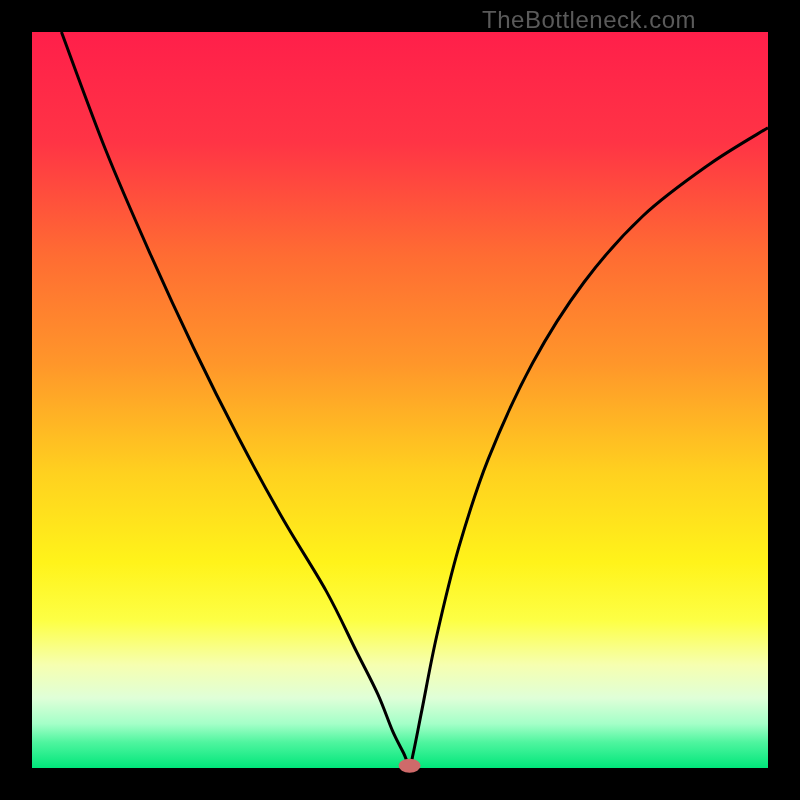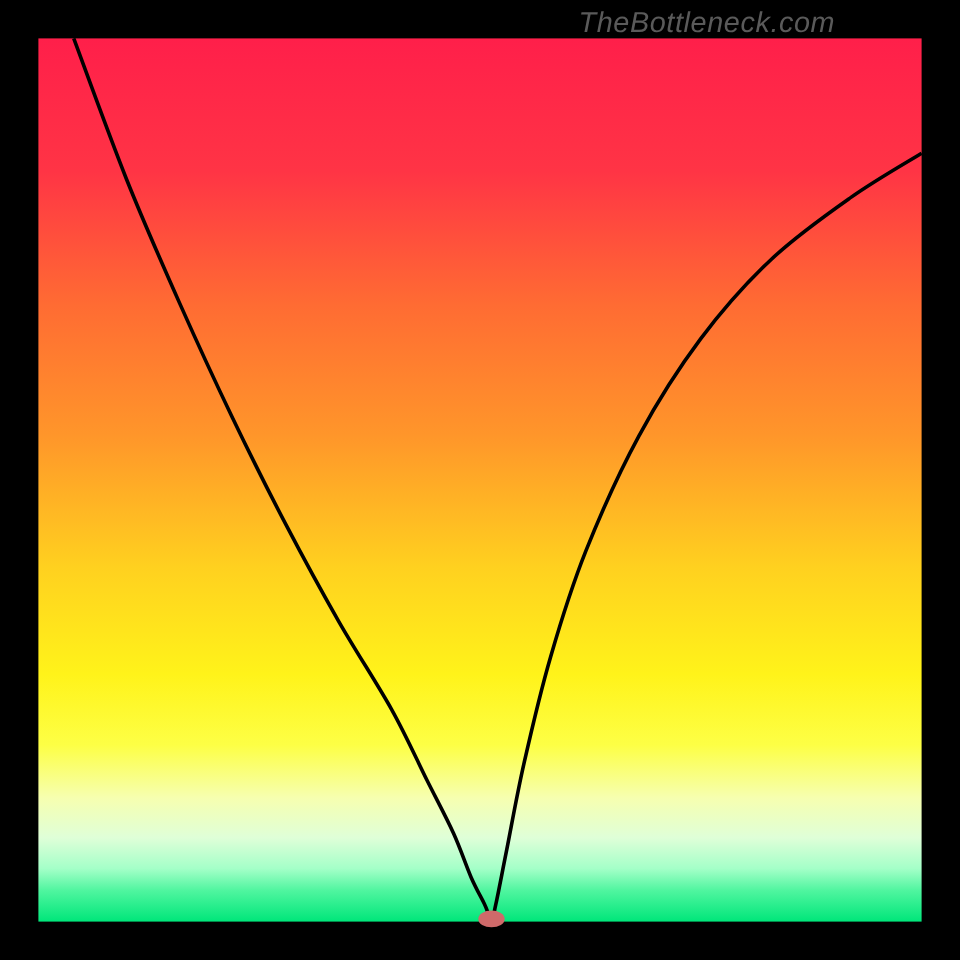--- a/index.html
+++ b/index.html
@@ -8,21 +8,20 @@
     width: 800px;
     height: 800px;
     overflow: hidden;
     background: #000;
   }
   .stage {
     position: relative;
     width: 708px;
     height: 800px;
     background: #000;
-    font-style: italic;
   }
   .watermark {
     position: absolute;
     top: 6px;
     right: 12px;
     font-family: Arial, Helvetica, sans-serif;
     font-size: 24px;
     color: #5a5a5a;
     letter-spacing: 0.5px;
     user-select: none;

